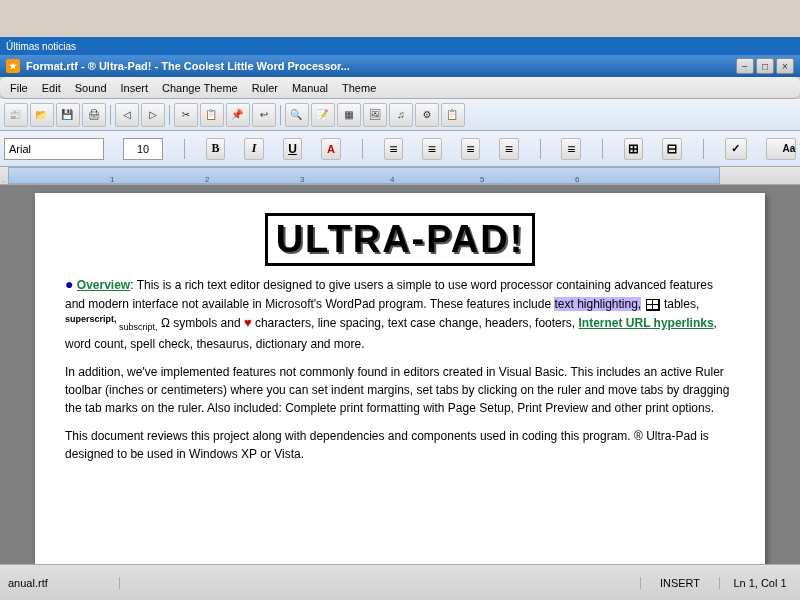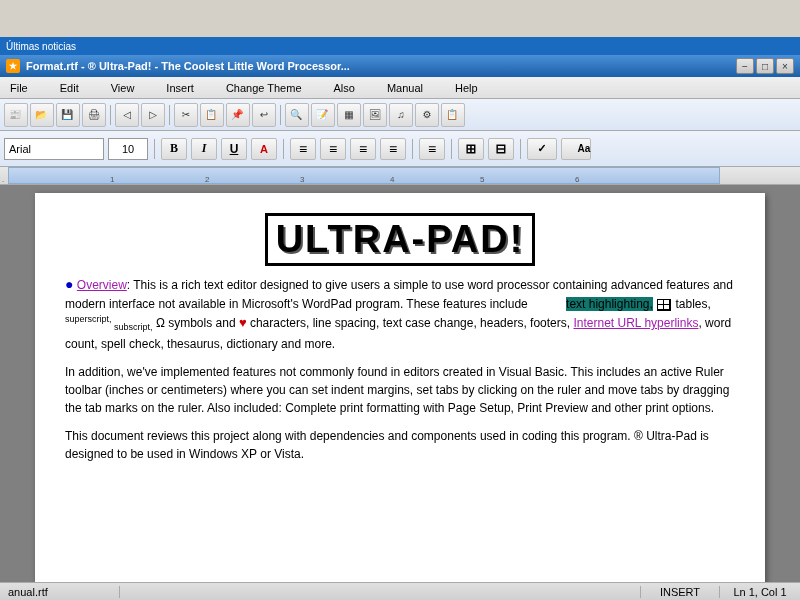--- a/index.html
+++ b/index.html
@@ -31,23 +31,24 @@
       align-items: center;
       margin-top: 37px;
     }
 
     
     .menu-bar {
       background: linear-gradient(to bottom, #f0f0f0, #e0e0e0);
       border-bottom: 1px solid #aaa;
       padding: 2px 4px;
       display: flex;
-      gap: 20px;
-      height: 22px;
-      align-items: center;
+      gap: 2px;
+      height: 22px;
+      align-items: center;
+      border-radius: 6px;
     }
     .menu-item {
       padding: 2px 6px;
       cursor: pointer;
       font-size: 11px;
       color: #000;
       border-radius: 2px;
     }
 
     
@@ -76,21 +77,21 @@
     }
     .toolbar-separator { width: 1px; height: 20px; background: #aaa; margin: 0 2px; }
 
     
     .format-toolbar {
       background: linear-gradient(to bottom, #eef3fb, #dce6f5);
       border-bottom: 1px solid #aaa;
       padding: 3px 4px;
       display: flex;
       align-items: center;
-      gap: 4px;
+      gap: 19px;
       height: 36px;
     }
     .font-name-box {
       width: 100px;
       height: 22px;
       border: 1px solid #999;
       background: white;
       padding: 2px 4px;
       font-size: 11px;
     }
@@ -183,32 +184,32 @@
       color: #cc0000;
       font-style: italic;
       display: block;
       margin-top: 4px;
       border-bottom: 3px double #cc0000;
       padding-bottom: 4px;
     }
 
     .doc-content { font-size: 12px; line-height: 1.5; color: #000; }
     .doc-content p { margin-bottom: 10px; }
-    .highlight-yellow { background: #0f766e; margin-left: 35px; }
+    .highlight-yellow { background: #c4b5fd; }
     .blue-dot { color: #0000cc; font-size: 14px; }
-    .text-link { color: #a21caf; text-decoration: underline; }
-    .superscript { font-size: 9px; vertical-align: super; }
+    .text-link { color: #15803d; text-decoration: underline; font-weight: bold; }
+    .superscript { font-size: 9px; vertical-align: super; font-weight: bold; }
     .subscript { font-size: 9px; vertical-align: sub; }
     .heart-char { color: #cc0000; font-size: 13px; }
 
     
     .status-bar {
       background: linear-gradient(to bottom, #e0e0e0, #d0d0d0);
       border-top: 1px solid #aaa;
-      height: 18px;
+      height: 36px;
       display: flex;
       align-items: center;
       font-size: 11px;
       position: fixed;
       bottom: 0;
       left: 0;
       width: 800px;
     }
     .status-filename {
       padding: 0 8px;
@@ -258,26 +259,26 @@
   <div class="title-bar-controls">
     <div class="tb-btn">−</div>
     <div class="tb-btn">□</div>
     <div class="tb-btn">×</div>
   </div>
 </div>
 
 <div class="menu-bar">
   <span class="menu-item">File</span>
   <span class="menu-item">Edit</span>
-  <span class="menu-item">View</span>
+  <span class="menu-item">Sound</span>
   <span class="menu-item">Insert</span>
   <span class="menu-item">Change Theme</span>
-  <span class="menu-item">Also</span>
+  <span class="menu-item">Ruler</span>
   <span class="menu-item">Manual</span>
-  <span class="menu-item">Help</span>
+  <span class="menu-item">Theme</span>
 </div>
 
 <div class="toolbar">
   <div class="toolbar-btn" title="New">📰</div>
   <div class="toolbar-btn" title="Open">📂</div>
   <div class="toolbar-btn" title="Save">💾</div>
   <div class="toolbar-btn" title="Print">🖨</div>
   <div class="toolbar-separator"></div>
   <div class="toolbar-btn" title="Back">◁</div>
   <div class="toolbar-btn" title="Forward">▷</div>

